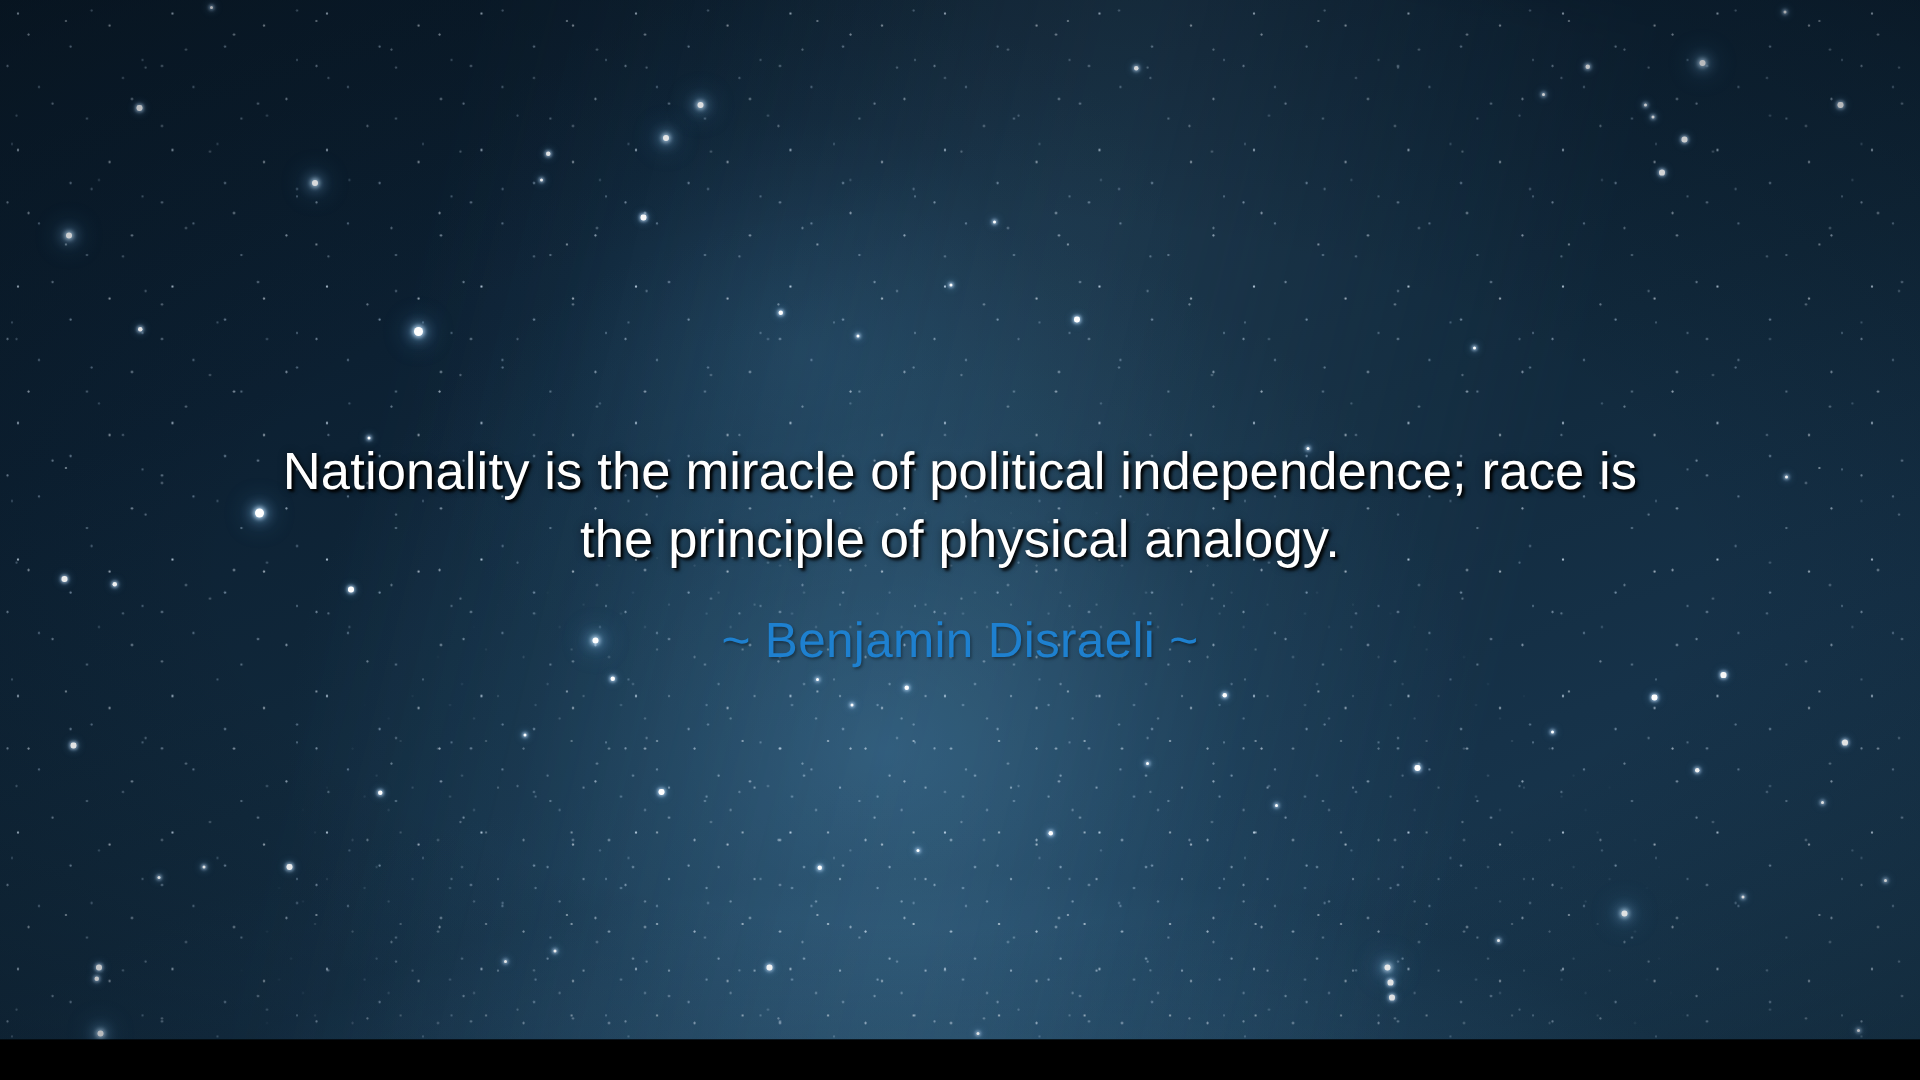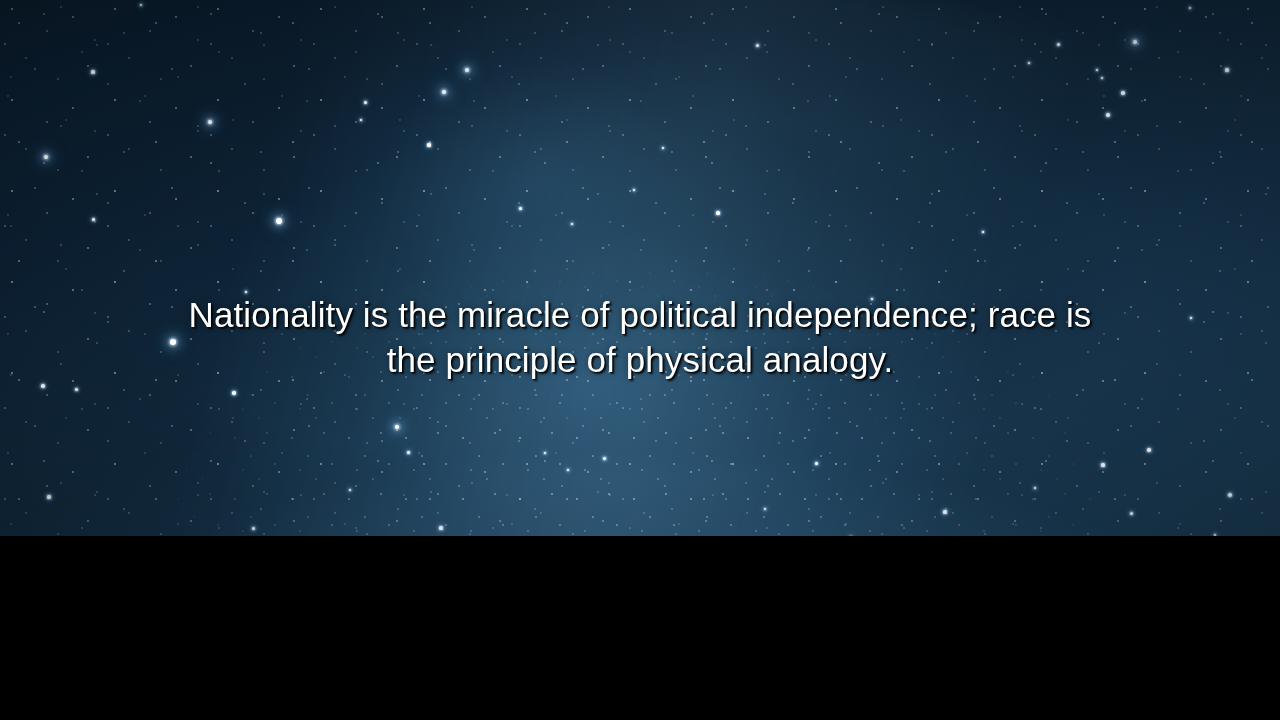--- a/index.html
+++ b/index.html
@@ -5,21 +5,21 @@
 <style>
   html, body {
     margin: 0;
     padding: 0;
     background: #000;
   }
 
   #stage {
     position: relative;
     width: 1280px;
-    height: 536px;
+    height: 693px;
     overflow: hidden;
     font-family: "Liberation Sans", "DejaVu Sans", sans-serif;
     background-color: #0b1d2d;
   }
 
   
   .sky-base {
     position: absolute;
     inset: 0;
     background:
@@ -270,14 +270,15 @@
       <div class="star soft" style="left: 981.6px; top: 230.6px; width: 2.8px; height: 2.8px;"></div>
       <div class="star soft" style="left: 661.7px; top: 146.7px; width: 2.6px; height: 2.6px;"></div>
     </div>
   <div class="sky-vignette"></div>
 
   <div class="quote-block">
     <p class="quote-text" style="color: rgb(255, 255, 255);">Nationality is the miracle of political independence; race is
 the principle of physical analogy.</p>
   </div>
 
+  <p class="attribution" style="color: rgb(30, 128, 207);">~ Benjamin Disraeli ~</p>
 
 </div>
 
 </body></html>

